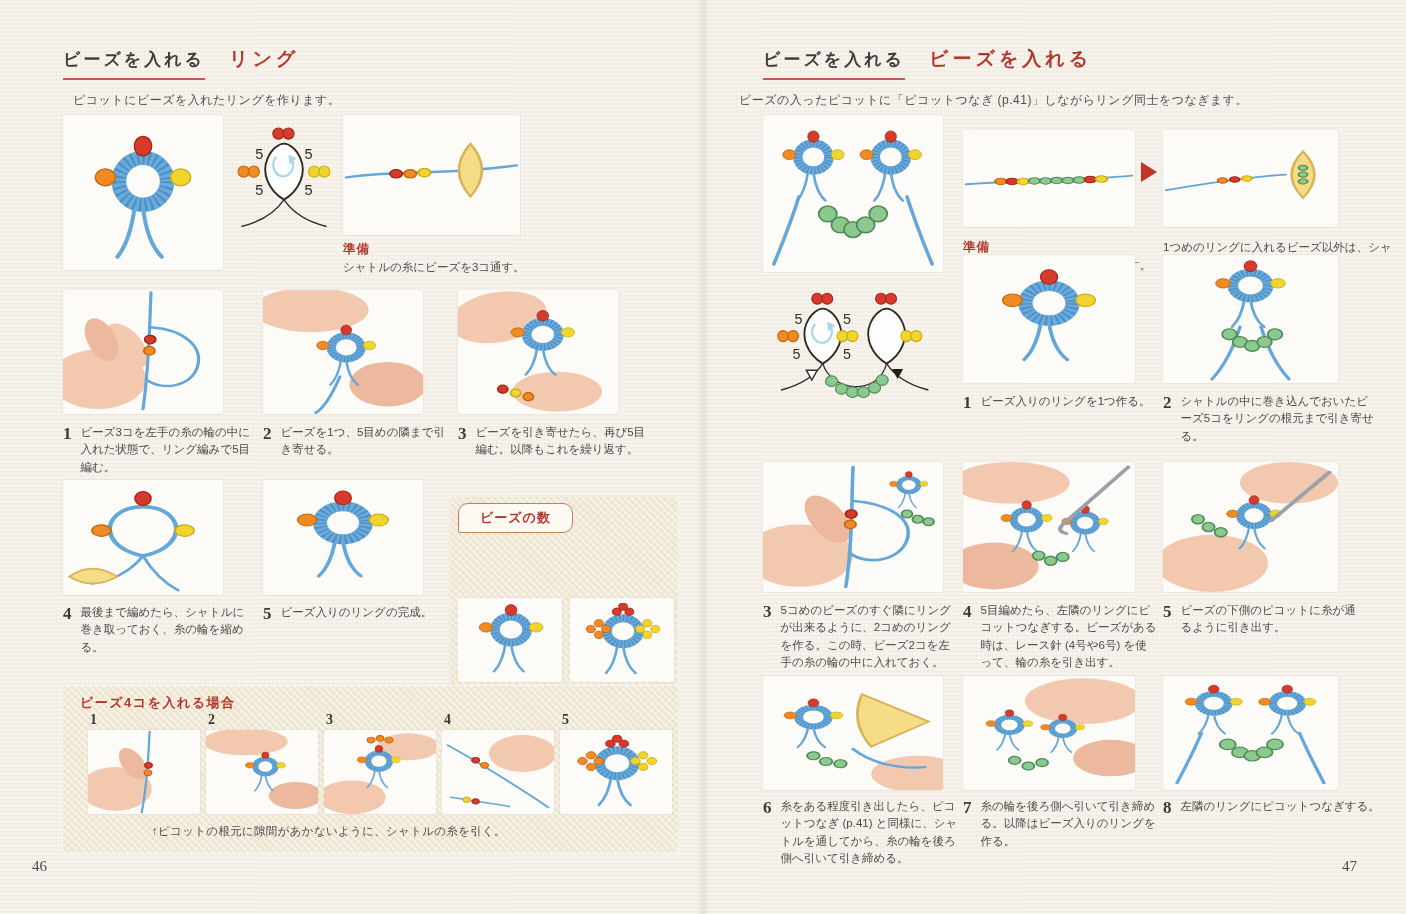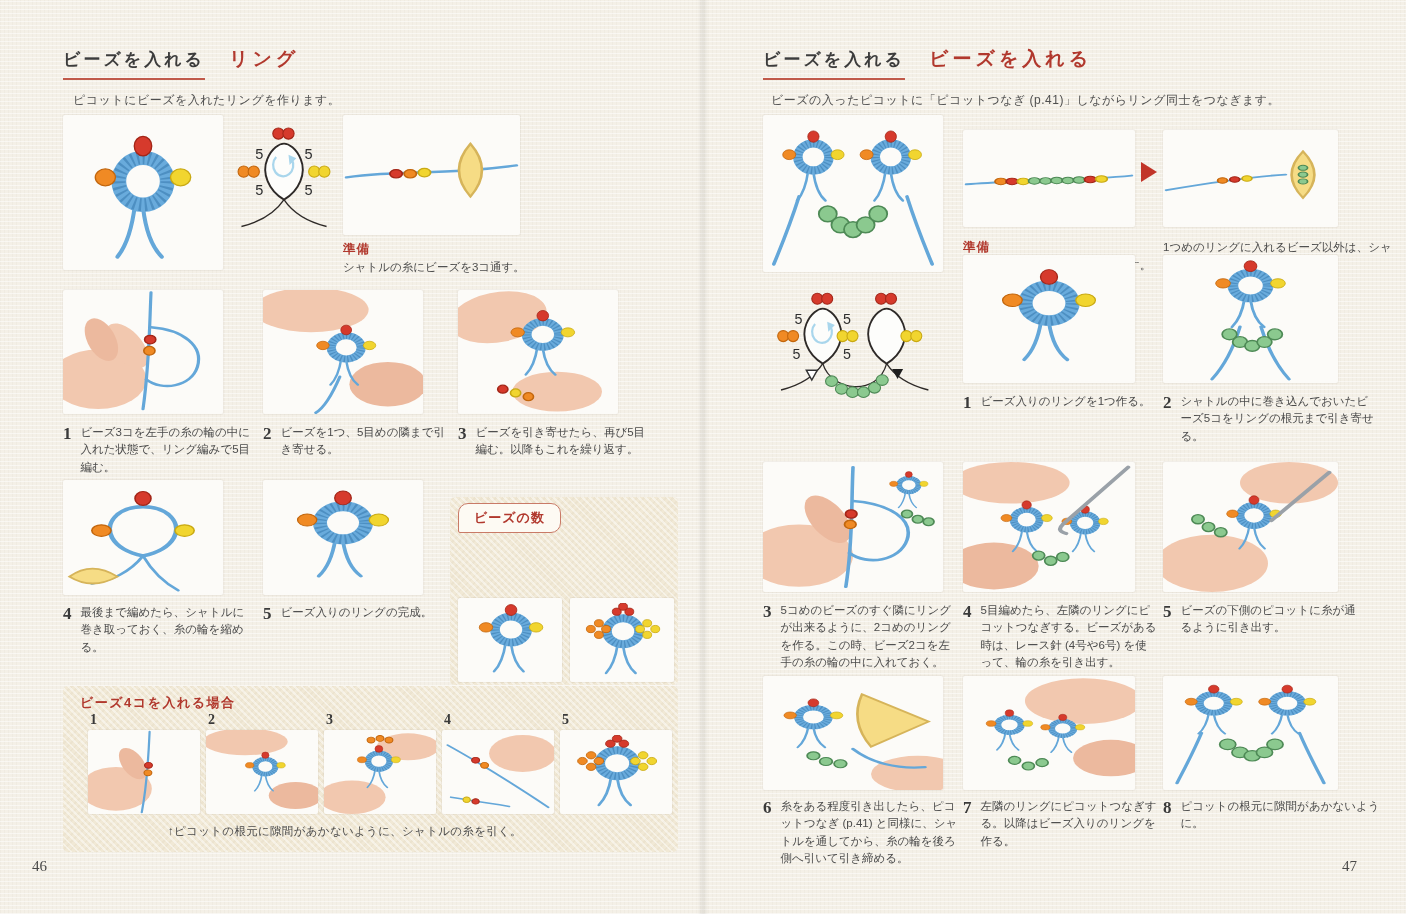--- a/index.html
+++ b/index.html
@@ -29,25 +29,25 @@
   .cap .n{font-family:"Liberation Serif","DejaVu Serif",serif;font-size:17px;font-weight:bold;
     color:#3a3a3a;line-height:1;padding-top:1px;}
   .cap .t{flex:1;}
   .panel{position:absolute;border-radius:5px;
     background-color:#f1e9d6;
     background-image:
       repeating-linear-gradient(45deg, rgba(255,255,255,.45) 0 2px, transparent 2px 5px),
       repeating-linear-gradient(-45deg, rgba(146,124,84,.05) 0 2px, transparent 2px 5px);}
   .paneltitle{position:absolute;font-size:13px;font-weight:bold;color:#b1382d;letter-spacing:1.5px;}
   .boxlabel{position:absolute;font-size:13px;font-weight:bold;color:#b1382d;letter-spacing:1px;
-    background:#fdfaf3;border:1.5px solid #c97a67;border-radius:10px 10px 10px 2px;padding:5px 15px;}
+    background:#fdfaf3;border:1.5px solid #c97a67;border-radius:10px 10px 10px 2px;padding:5px 21px;}
   .boxtext{position:absolute;font-size:11.5px;line-height:1.55;color:#4b4b4b;}
   .stripnum{position:absolute;font-family:"Liberation Serif","DejaVu Serif",serif;
     font-size:14px;font-weight:bold;color:#3a3a3a;}
-  .stripcap{position:absolute;font-size:11.5px;color:#4b4b4b;letter-spacing:.3px;white-space:nowrap;margin-left:16px;}
+  .stripcap{position:absolute;font-size:11.5px;color:#4b4b4b;letter-spacing:.3px;white-space:nowrap;}
   .pgnum{position:absolute;font-family:"Liberation Serif","DejaVu Serif",serif;
     font-size:15px;color:#4a4a4a;}
   .nextarrow{position:absolute;width:0;height:0;border-top:10px solid transparent;
     border-bottom:10px solid transparent;border-left:16px solid #c13428;}
   
   .th{fill:none;stroke:#64a7d9;stroke-width:3;stroke-linecap:round;}
   .thn{fill:none;stroke:#64a7d9;stroke-width:2;stroke-linecap:round;}
   .skin{fill:#f2c8af;}
   .skin2{fill:#ecb99e;}
   .bead-r{fill:#d63a2c;stroke:#a32618;stroke-width:1;}
@@ -271,21 +271,21 @@
       </svg>
   </div>
   <div class="stripcap" style="left:152px;top:824px">↑ピコットの根元に隙間があかないように、シャトルの糸を引く。</div>
 
   <div class="pgnum" style="left:32px;top:858px">46</div>
 
   <div class="hdr" style="left:763px;top:46px">
     <span class="lbl">ビーズを入れる</span>
     <span class="ttl">ビーズを入れる</span>
   </div>
-  <div class="sub" style="left:771px;top:92px">ビーズの入ったピコットに「ピコットつなぎ (p.41)」しながらリング同士をつなぎます。</div>
+  <div class="sub" style="left:739px;top:92px">ビーズの入ったピコットに「ピコットつなぎ (p.41)」しながらリング同士をつなぎます。</div>
 
   <div class="ph" style="left:763px;top:115px;width:180px;height:157px">
     <svg viewBox="0 0 100 100" preserveAspectRatio="none">
       <path class="thn" d="M20,52 C15,70 10,84 6,95"></path>
       <path class="thn" d="M80,52 C85,70 90,84 94,95"></path>
       <use href="#ring3" x="4" y="8" width="48" height="48"></use>
       <use href="#ring3" x="47" y="8" width="48" height="48"></use>
       <circle class="bead-g" cx="36" cy="63" r="5"></circle>
         <circle class="bead-g" cx="43" cy="70" r="5"></circle>
       <circle class="bead-g" cx="50" cy="73" r="5"></circle>
@@ -470,21 +470,21 @@
         <circle class="bead-g" cx="58" cy="67" r="4.6"></circle>
       <circle class="bead-g" cx="64" cy="60" r="4.6"></circle>
     </svg>
   </div>
   <div class="cap" style="left:763px;top:798px;width:195px">
     <span class="n">6</span>
     <span class="t">糸をある程度引き出したら、ピコットつなぎ (p.41) と同様に、シャトルを通してから、糸の輪を後ろ側へ引いて引き締める。</span>
   </div>
   <div class="cap" style="left:963px;top:798px;width:195px">
     <span class="n">7</span>
-    <span class="t">左隣のリングにピコットつなぎする。以降はビーズ入りのリングを作る。</span>
+    <span class="t">糸の輪を後ろ側へ引いて引き締める。以降はビーズ入りのリングを作る。</span>
   </div>
   <div class="cap" style="left:1163px;top:798px;width:230px">
     <span class="n">8</span>
-    <span class="t">ピコットの根元に隙間があかないように。</span>
+    <span class="t">左隣のリングにピコットつなぎする。</span>
   </div>
 
   <div class="pgnum" style="left:1342px;top:858px">47</div>
 </div>
 
 </body></html>

